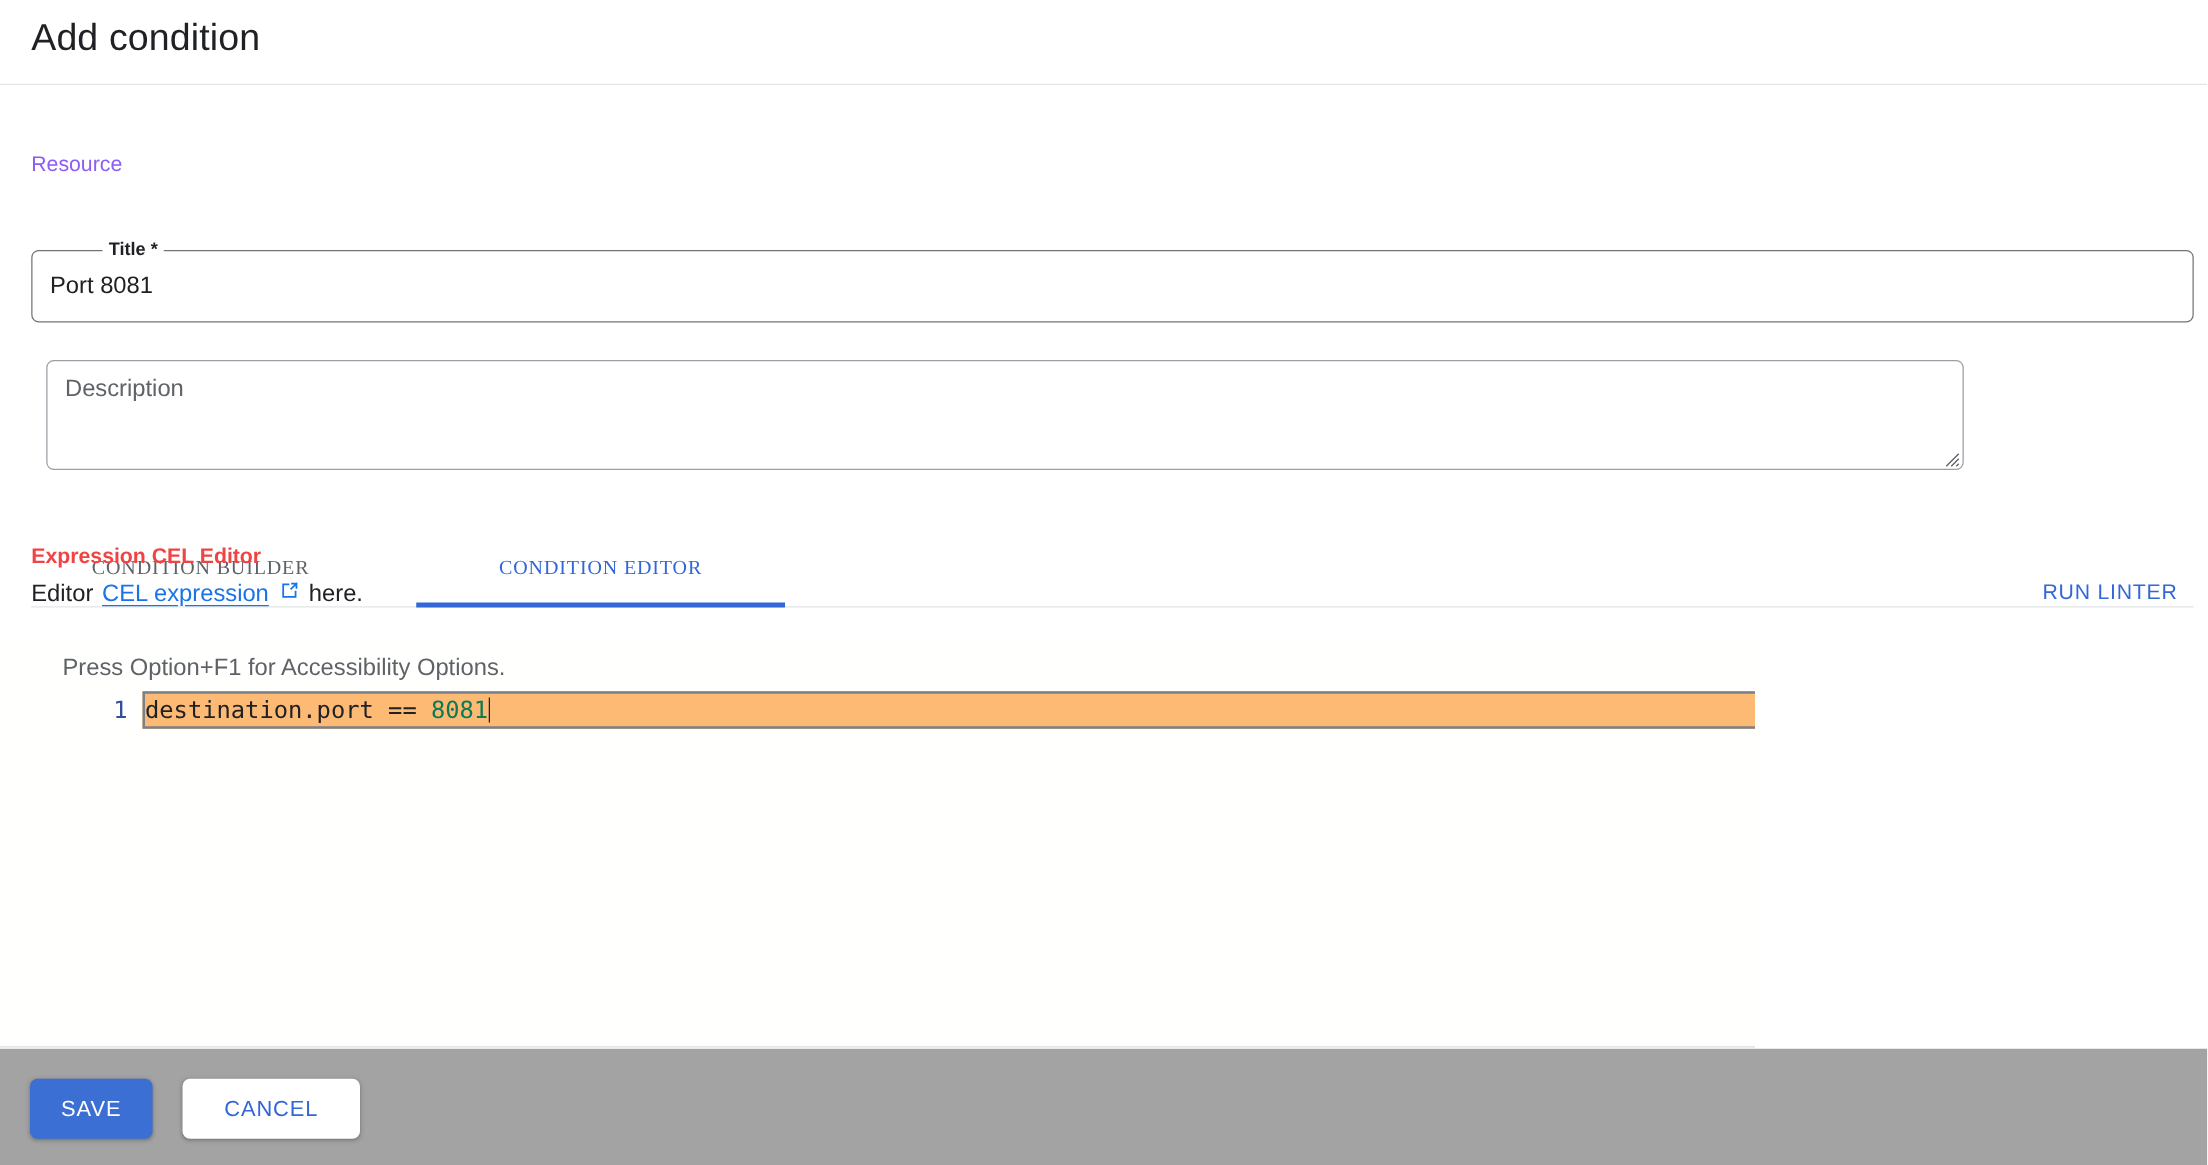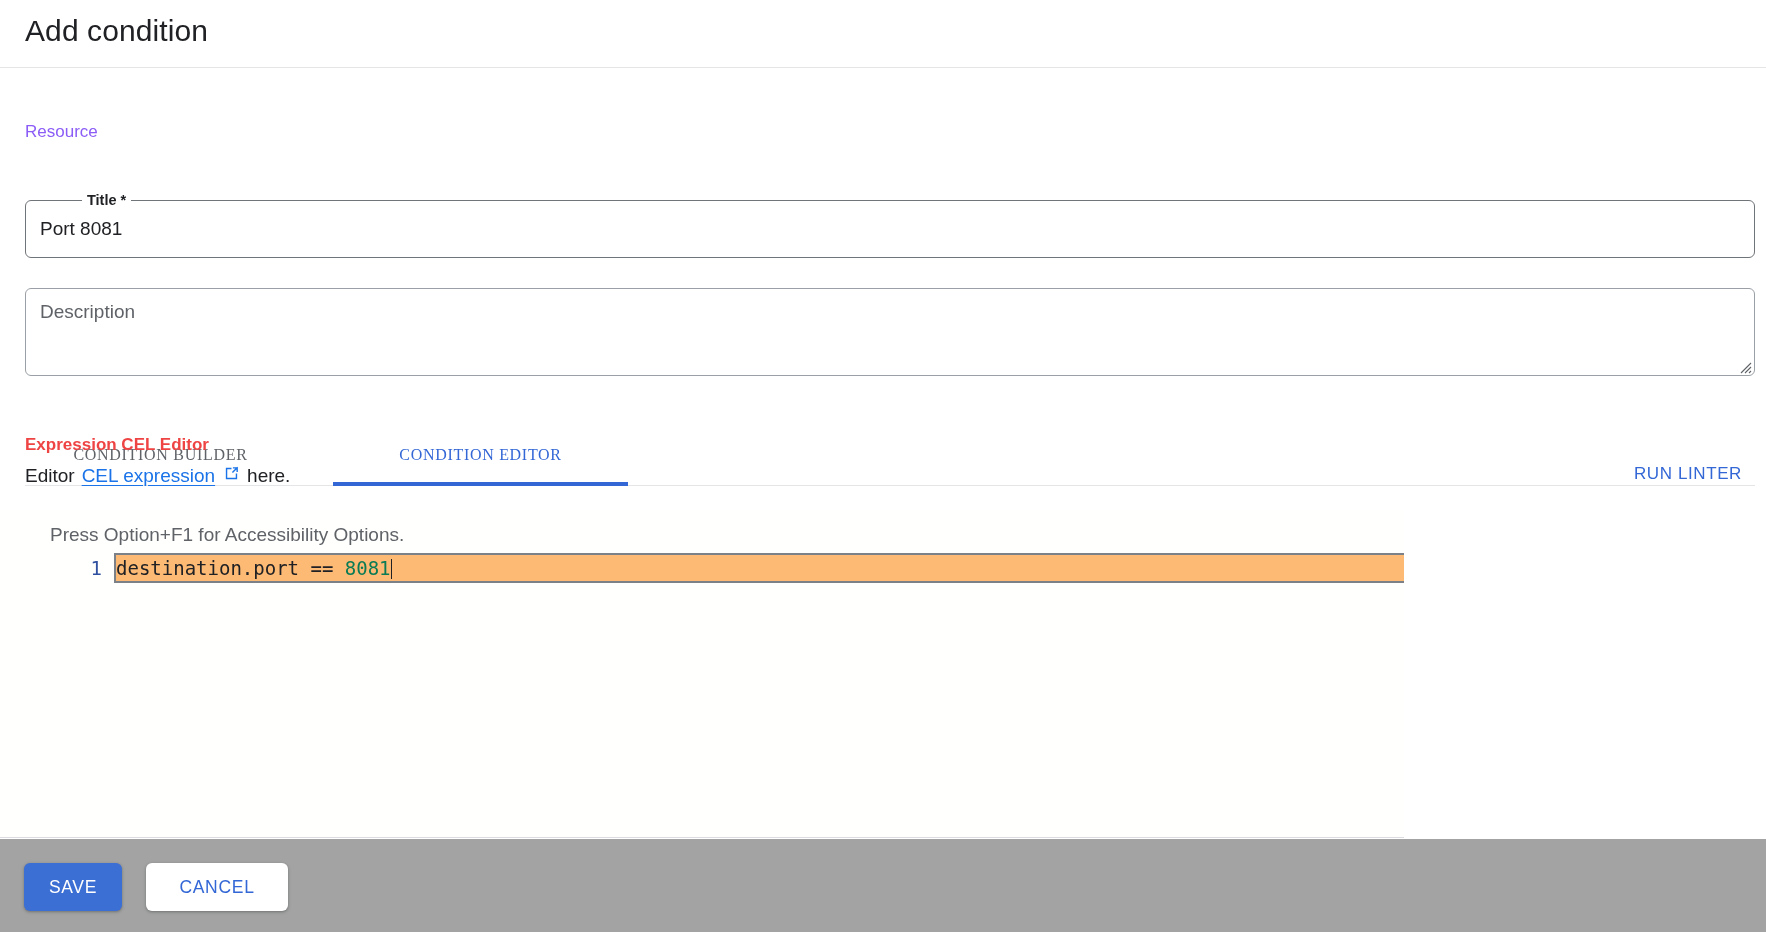--- a/index.html
+++ b/index.html
@@ -91,23 +91,23 @@
     background: transparent;
     padding: 0 14px;
     font-family: "Liberation Sans", sans-serif;
     font-size: 19px;
     color: #202124;
   }
 
   
   .field-desc {
     position: absolute;
-    left: 25px;
+    left: 37px;
     top: 288px;
-    width: 1730px;
+    width: 1534px;
     height: 88px;
   }
   .field-desc .outline {
     position: absolute;
     inset: 0;
     border: 1px solid #9aa0a6;
     border-radius: 6px;
     pointer-events: none;
   }
   .field-desc textarea {

